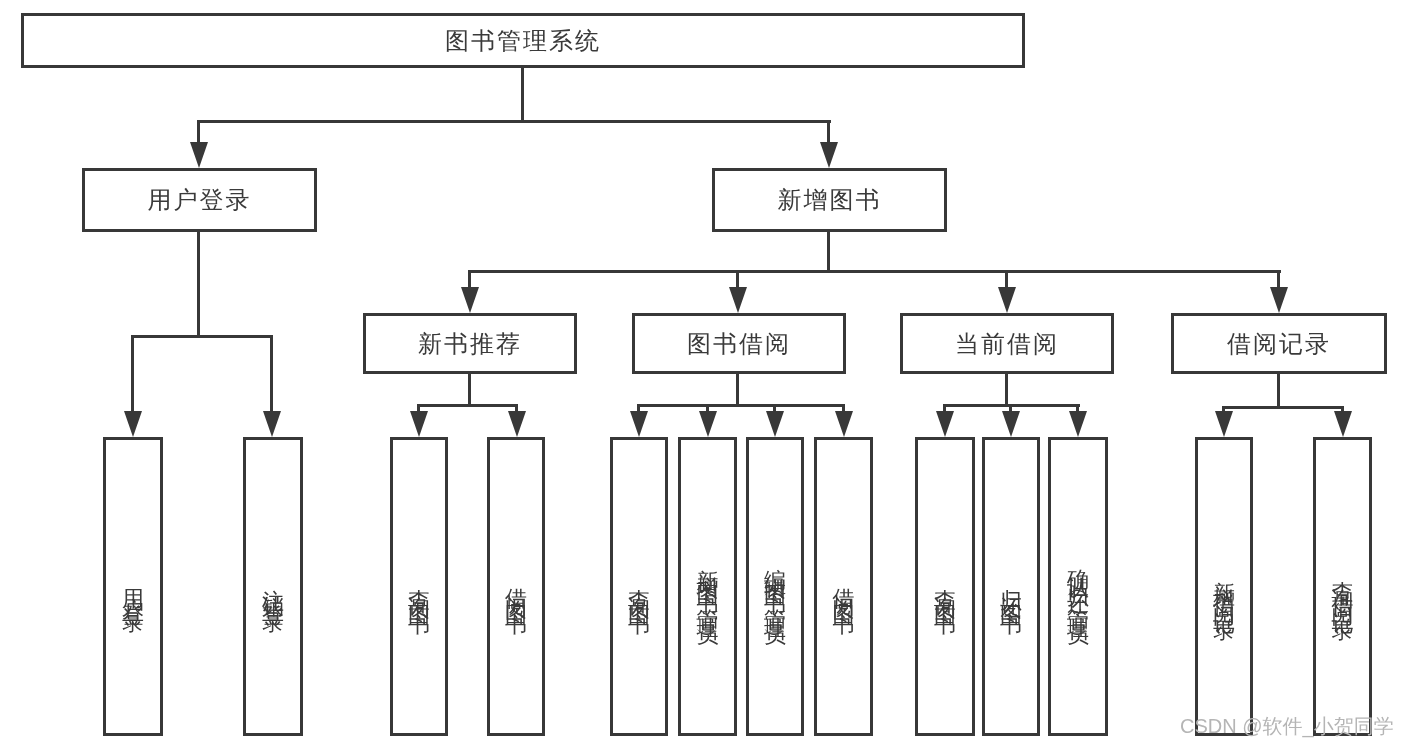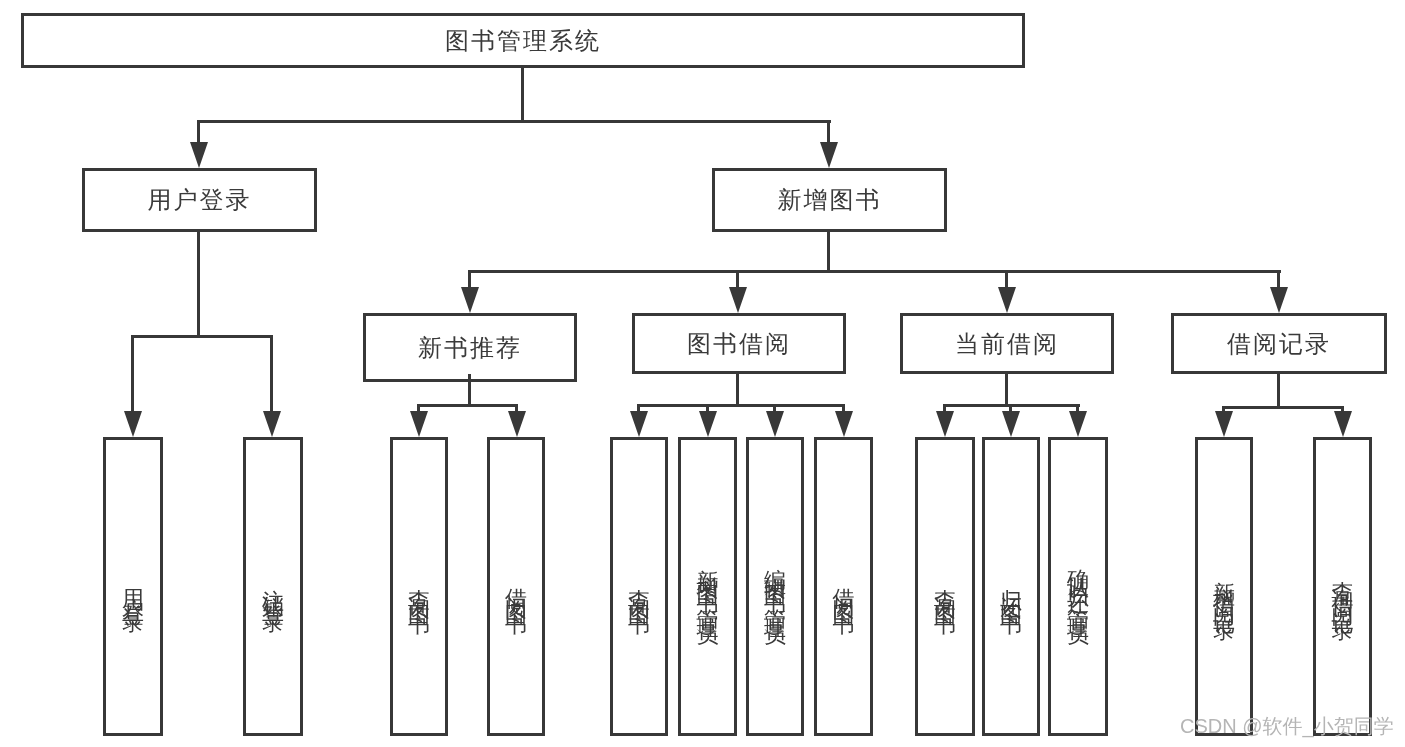--- a/index.html
+++ b/index.html
@@ -59,21 +59,21 @@
 <body>
 
 <div class="canvas">
 
   <div class="box h-box" style="left:21px; top:13px; width:1004px; height:55px;">图书管理系统</div>
 
   <div class="box h-box" style="left:82px; top:168px; width:235px; height:64px;">用户登录</div>
 
   <div class="box h-box" style="left:712px; top:168px; width:235px; height:64px;">新增图书</div>
 
-  <div class="box h-box" style="left:363px; top:313px; width:214px; height:69px;">新书推荐</div>
+  <div class="box h-box" style="left:363px; top:313px; width:214px; height:61px;">新书推荐</div>
 
   <div class="box h-box" style="left:900px; top:313px; width:214px; height:61px;">当前借阅</div>
 
   <div class="box h-box" style="left:632px; top:313px; width:214px; height:61px;">图书借阅</div>
 
   <div class="box h-box" style="left:1171px; top:313px; width:216px; height:61px;">借阅记录</div>
 
   <div class="box v-box" style="left:103px; top:437px; width:60px; height:299px;">用户登录</div>
 
   <div class="box v-box" style="left:243px; top:437px; width:60px; height:299px;">注销登录</div>

